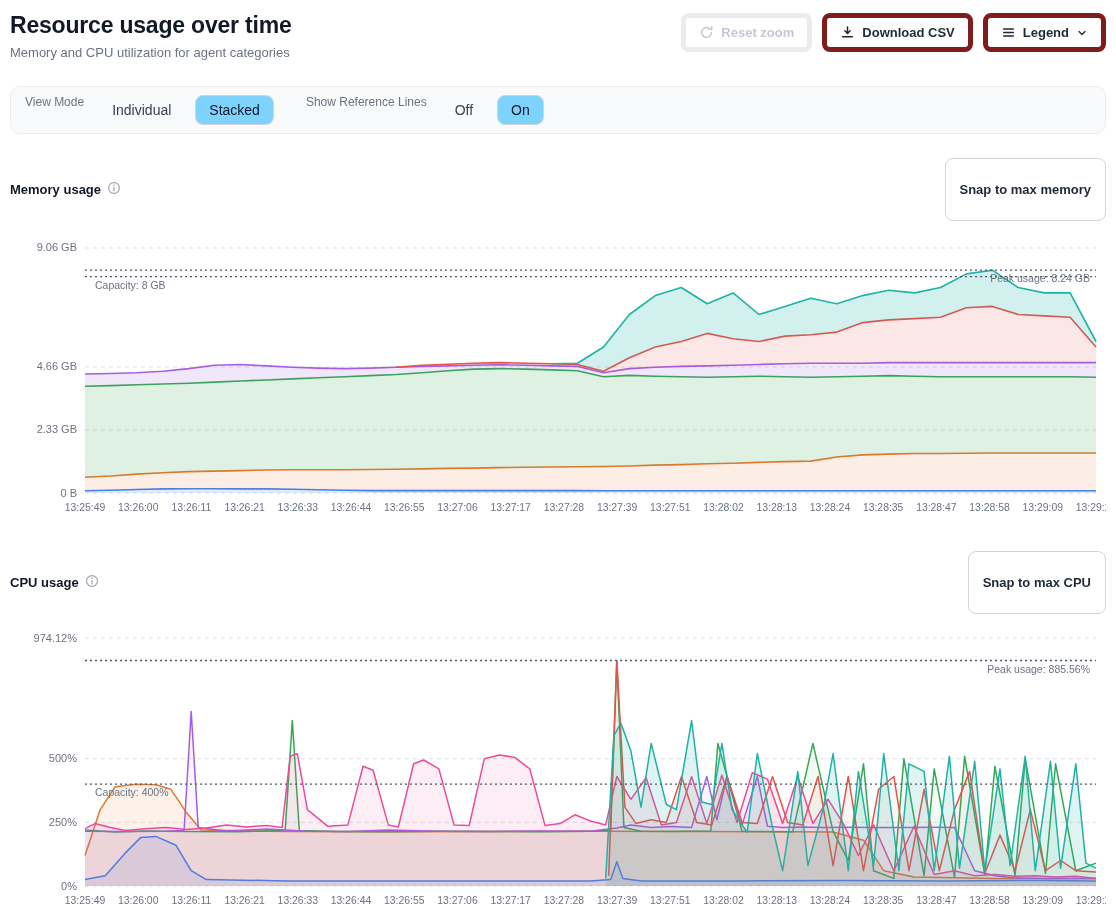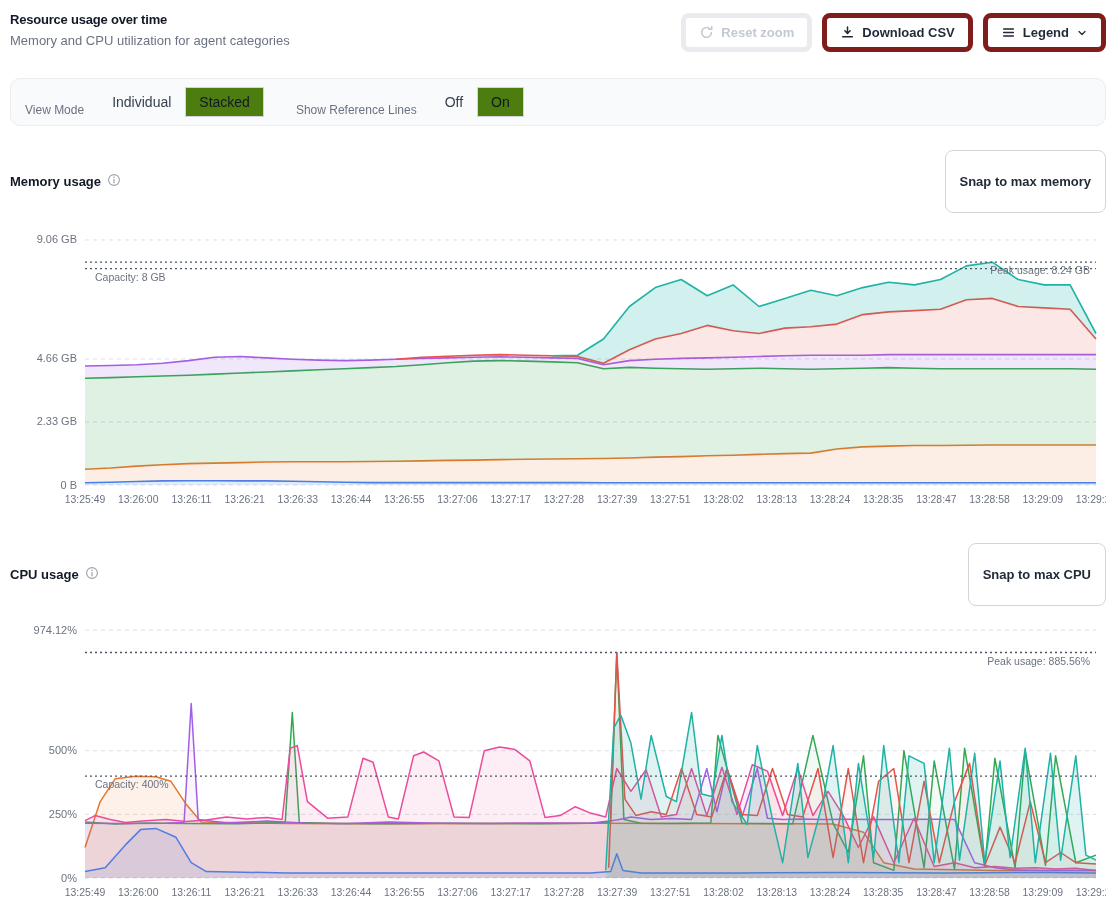--- a/index.html
+++ b/index.html
@@ -1,32 +1,32 @@
 <!DOCTYPE html>
 <html><head>
 <meta charset="utf-8">
 <style>
   html,body{margin:0;padding:0;background:#fff;}
   body{width:1116px;height:906px;font-family:"Liberation Sans",sans-serif;color:#111827;overflow:hidden;}
   .page{padding:10px;}
   
   .header-row{display:flex;justify-content:space-between;align-items:flex-start;}
-  .page-title{font-size:13px;font-weight:700;margin:2px 0 6px;letter-spacing:-.2px;}
+  .page-title{font-size:23px;font-weight:700;margin:2px 0 6px;letter-spacing:-.2px;}
   .page-subtitle{font-size:13px;color:#6b7280;}
   .header-actions{display:flex;gap:10px;align-items:center;padding-top:3px;}
   .btn{display:inline-flex;align-items:center;gap:7px;border:5px solid #7f1d1d;background:#fff;border-radius:8px;
        padding:7px 13px;font-size:13px;font-weight:600;color:#1f2937;cursor:pointer;font-family:inherit;line-height:1;}
   .btn svg{display:block;}
   .btn.disabled{color:#c3c9d2;border-color:#e9ebef;}
   
   .toolbar{margin-top:26px;background:#f9fafb;border:1px solid #ededf0;border-radius:10px;
-           padding:8px 14px;display:flex;align-items:flex-end;}
+           padding:8px 14px;display:flex;align-items:flex-start;}
   .toolbar-label{font-size:12px;color:#6b7280;margin-right:14px;}
   .seg-option{font-size:14px;color:#374151;padding:6px 13px;cursor:pointer;border:1px solid transparent;}
-  .seg-option.selected{background:#4d7c0f;border:1px solid #d1d5db;border-radius:0;color:#111827;}
+  .seg-option.selected{background:#7dd3fc;border:1px solid #d1d5db;border-radius:8px;color:#111827;margin-left:10px;}
   .group-gap{margin-left:32px;}
   
   .section-row{display:flex;justify-content:space-between;margin-top:24px;}
   .section-title{font-size:13px;font-weight:700;display:flex;align-items:center;gap:6px;color:#111827;}
   .snap-btn{border:1px solid #d1d5db;background:#fff;border-radius:8px;padding:24px 14px;
             font-size:13px;font-weight:600;color:#1f2937;cursor:pointer;font-family:inherit;line-height:1;}
   .chart-wrap{margin-top:16px;text-align:center;}
   svg.chart{display:block;}
   .grid{stroke:#dbdfe5;stroke-width:1;stroke-dasharray:4 4;}
   .ref{stroke:#4b5563;stroke-width:1.4;stroke-dasharray:2 3;}

